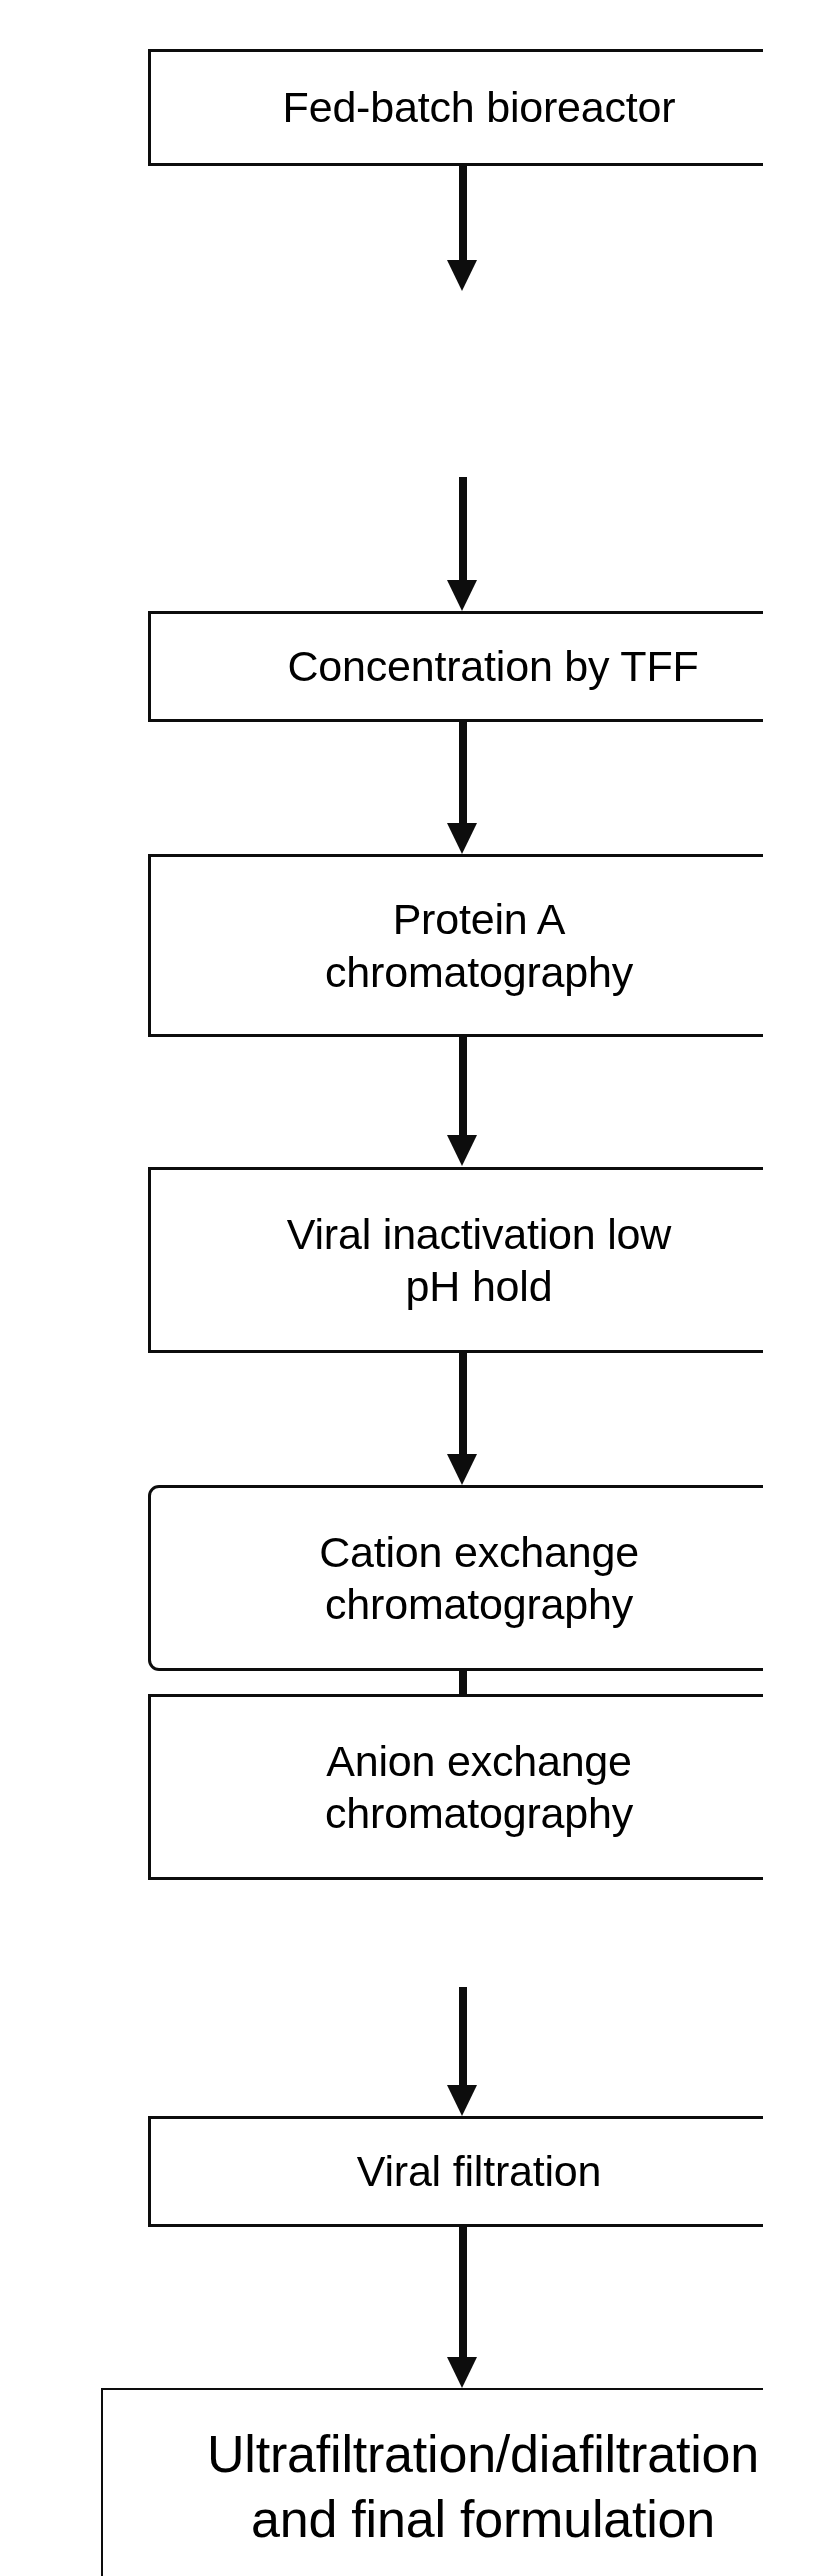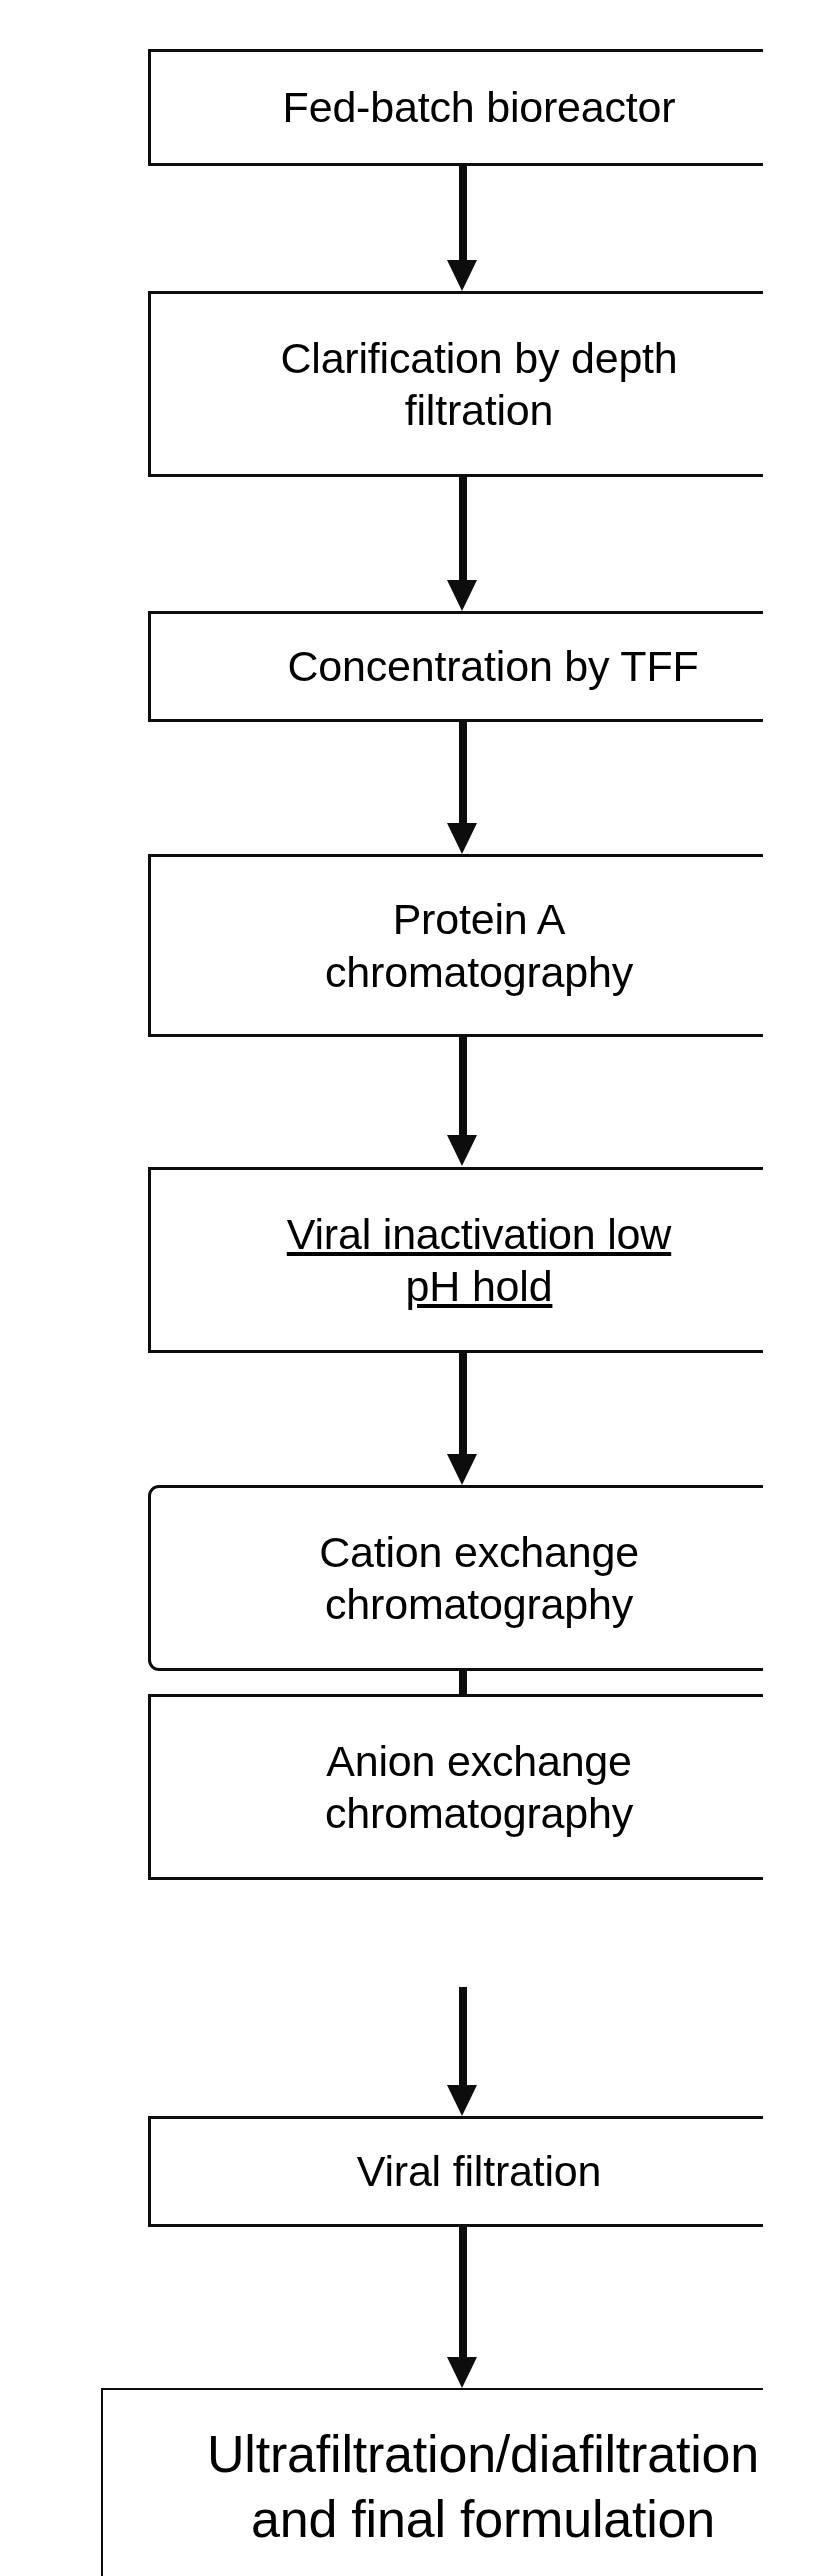--- a/index.html
+++ b/index.html
@@ -86,24 +86,20 @@
 
   <div class="flow-node" style="left:80px; top:31px; width:663px; height:117px;">
     <span class="node-label">Fed-batch bioreactor</span>
   </div>
 
   <div class="flow-arrow" style="left:395px; top:148px; height:125px;">
     <div class="arrow-shaft" style="height:95px;"></div>
     <div class="arrow-head"></div>
   </div>
 
-  <div class="flow-node" style="left:80px; top:273px; width:663px; height:186px;">
-    <span class="node-label">Clarification by depth
-filtration</span>
-  </div>
 
   <div class="flow-arrow" style="left:395px; top:459px; height:134px;">
     <div class="arrow-shaft" style="height:104px;"></div>
     <div class="arrow-head"></div>
   </div>
 
   <div class="flow-node" style="left:80px; top:593px; width:663px; height:111px;padding-left:28px;">
     <span class="node-label">Concentration by TFF</span>
   </div>
 
@@ -115,21 +111,21 @@
   <div class="flow-node" style="left:80px; top:836px; width:663px; height:183px;">
     <span class="node-label">Protein A
 chromatography</span>
   </div>
 
   <div class="flow-arrow" style="left:395px; top:1019px; height:129px;">
     <div class="arrow-shaft" style="height:100px;"></div>
     <div class="arrow-head"></div>
   </div>
 
-  <div class="flow-node" style="left:80px; top:1149px; width:663px; height:186px;text-decoration:underline;">
+  <div class="flow-node" style="left:80px; top:1149px; width:663px; height:186px;">
     <span class="node-label">Viral inactivation low
 pH hold</span>
   </div>
 
   <div class="flow-arrow" style="left:395px; top:1335px; height:132px;">
     <div class="arrow-shaft" style="height:102px;"></div>
     <div class="arrow-head"></div>
   </div>
 
   <div class="flow-node" style="left:80px; top:1467px; width:663px; height:186px;border-radius:11px;">

